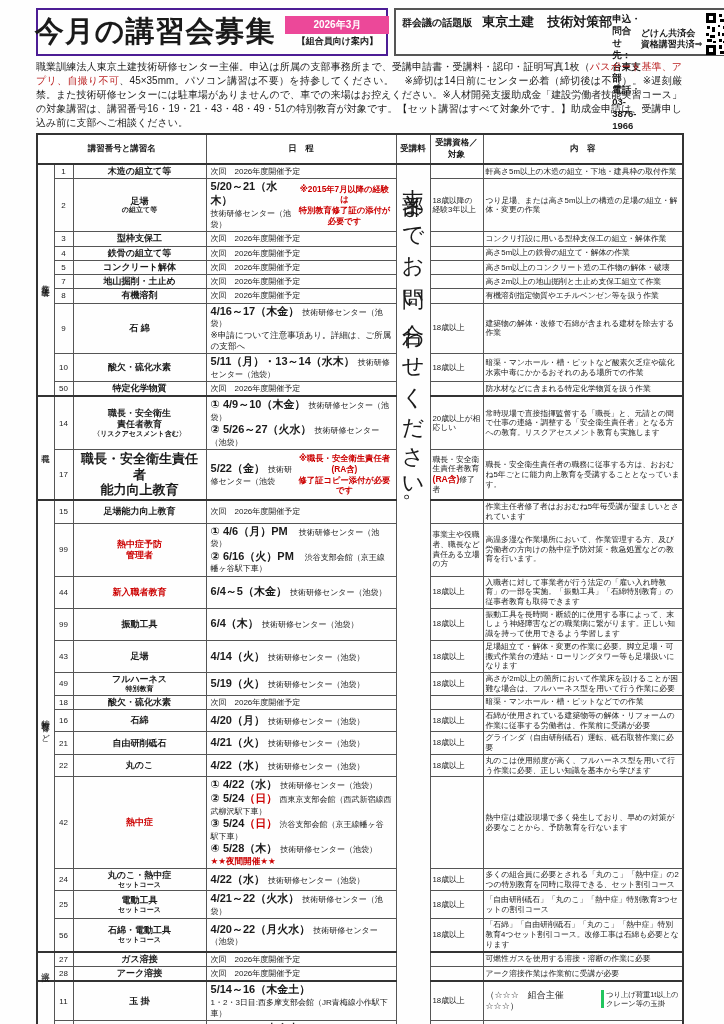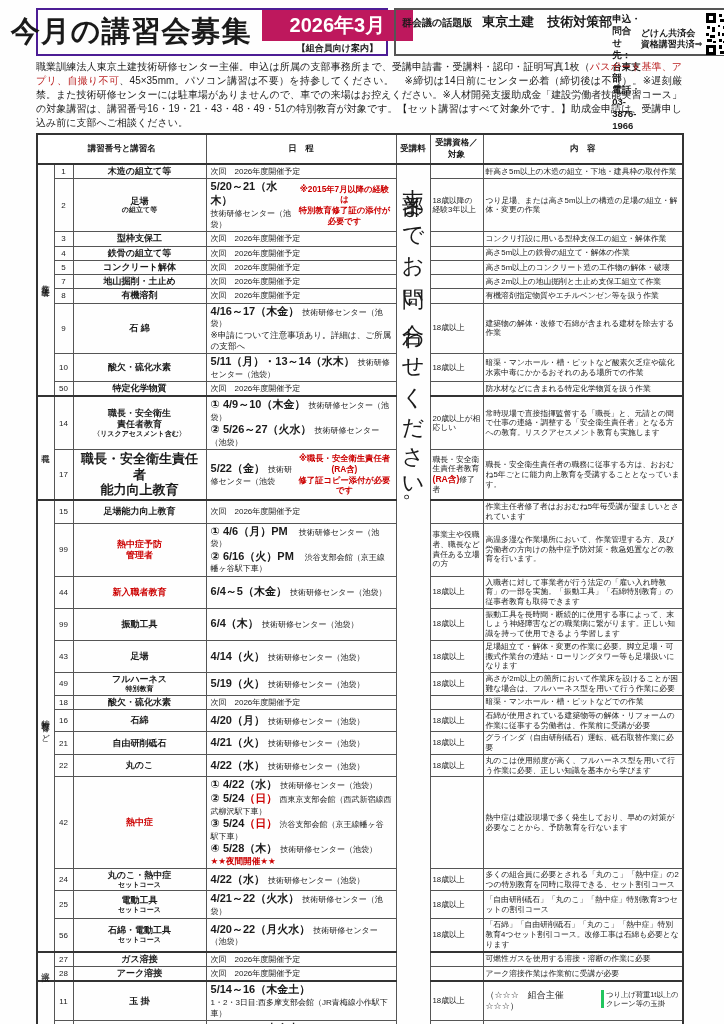--- a/index.html
+++ b/index.html
@@ -4,21 +4,21 @@
 <style>
   html,body{margin:0;padding:0;}
   body{font-family:"Liberation Sans","DejaVu Sans",sans-serif;background:#888;}
   .page{position:relative;width:724px;height:1024px;background:#fefefe;margin:0 auto;overflow:hidden;color:#1a1a1a;}
   .inner{position:absolute;left:36px;top:8px;width:646px;}
   
   .hdr{display:flex;gap:6px;}
   .titlebox{border:2px solid #4c1d95;width:352px;height:48px;display:flex;align-items:center;justify-content:center;gap:10px;padding:2px 4px;box-sizing:border-box;}
   .bigtitle{font-size:29px;font-weight:700;letter-spacing:1px;white-space:nowrap;}
   .tright{display:flex;flex-direction:column;align-items:center;}
-  .badge{background:#be185d;color:#fff;font-size:20px;font-weight:700;padding:2px 28px;white-space:nowrap;}
+  .badge{background:#ec4899;color:#fff;font-size:10px;font-weight:700;padding:2px 28px;white-space:nowrap;}
   .aud{font-size:9px;font-weight:700;white-space:nowrap;margin-top:1px;}
   .contactbox{border:2px solid #555;flex:1;display:flex;padding:3px 6px;box-sizing:border-box;height:48px;}
   .cleft{flex:1;display:flex;flex-direction:row;justify-content:space-between;}
   .orgline{font-size:10px;font-weight:700;white-space:nowrap;}
   .orgbig{font-size:13px;}
   .cline{font-size:9.5px;font-weight:700;line-height:1.25;}
   .kyosai{font-size:9px;font-weight:700;text-align:left;align-self:flex-end;margin-right:4px;line-height:1.3;white-space:nowrap;}
   .qr{width:42px;height:42px;flex:none;}
   
   .intro{font-size:10px;line-height:1.4;margin:4px 0 3px 0;text-align:justify;}

